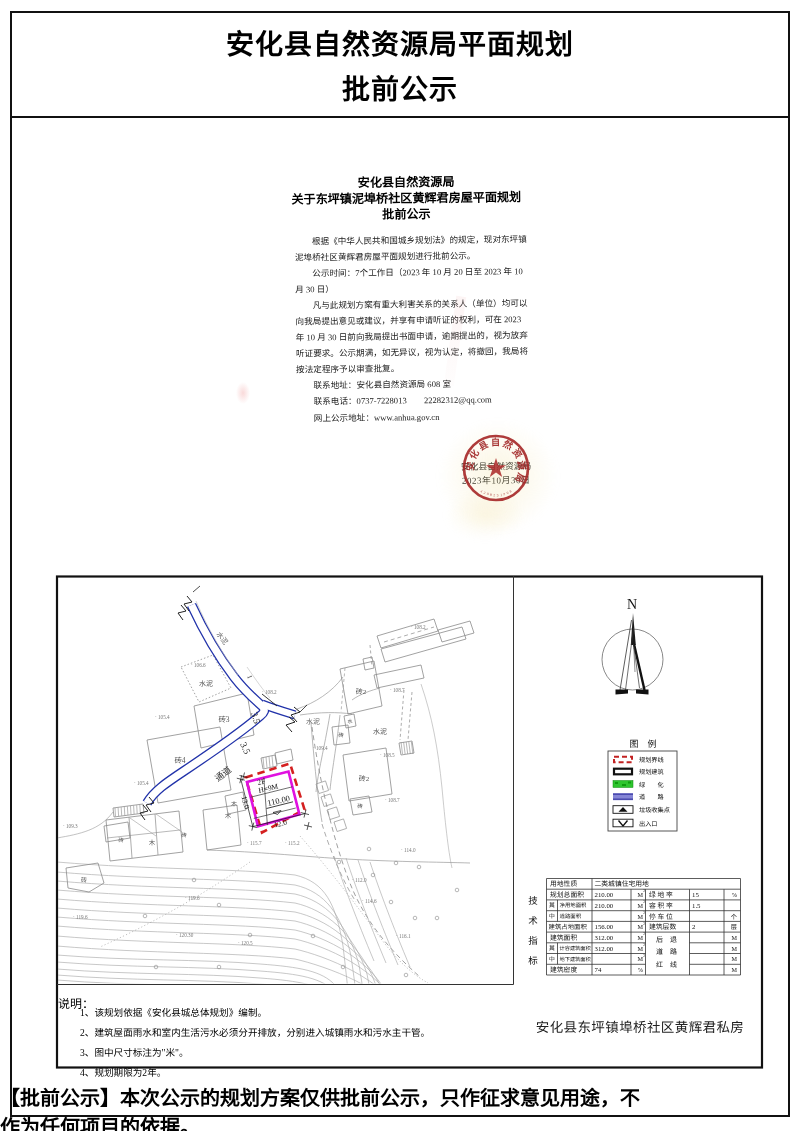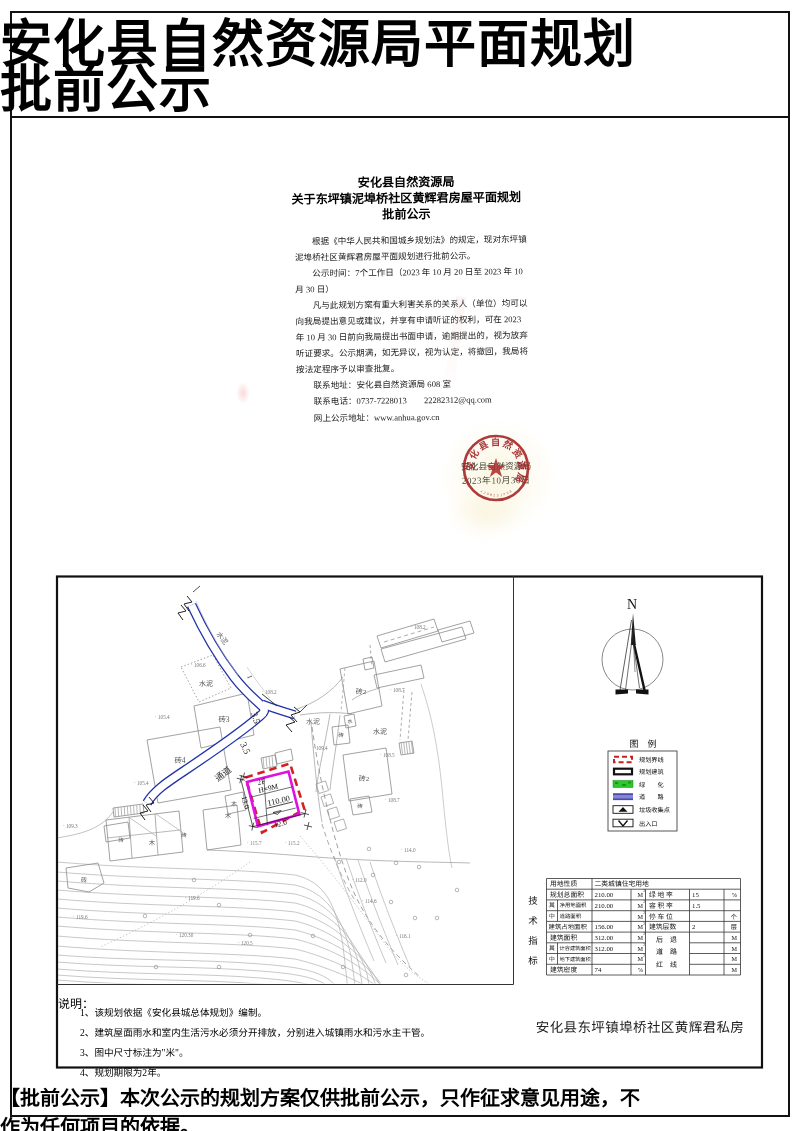--- a/index.html
+++ b/index.html
@@ -5,21 +5,21 @@
 body{font-family:"Liberation Serif",serif;color:#000;position:relative}
 .abs{position:absolute}
 .sans{font-family:"Liberation Sans",sans-serif}
 </style></head>
 <body>
 
 <div class="abs" style="left:10px;top:11px;width:776px;height:1102px;border:2px solid #111"></div>
 
 <div class="abs" style="left:10px;top:116px;width:780px;height:2px;background:#111"></div>
 
-<div class="abs sans" style="left:0;top:22px;width:800px;text-align:left;font-size:52px;font-weight:bold;line-height:45px;letter-spacing:1px">安化县自然资源局平面规划<br>批前公示</div>
+<div class="abs sans" style="left:0;top:22px;width:800px;text-align:center;font-size:28px;font-weight:bold;line-height:45px;letter-spacing:1px">安化县自然资源局平面规划<br>批前公示</div>
 
 <div class="abs" style="left:230px;top:160px;width:420px;height:400px;transform:rotate(-0.6deg);transform-origin:50% 50%">
 
   <div class="abs" style="left:58px;top:12px;width:240px;text-align:center;font-size:12.1px;font-weight:bold;white-space:nowrap">安化县自然资源局</div>
 
   <div class="abs" style="left:-22px;top:28px;width:400px;text-align:center;font-size:12.1px;font-weight:bold;white-space:nowrap">关于东坪镇泥埠桥社区黄辉君房屋平面规划</div>
 
   <div class="abs" style="left:58px;top:44px;width:240px;text-align:center;font-size:12.1px;font-weight:bold;white-space:nowrap">批前公示</div>
 
   <div class="abs" style="left:66px;top:71.5px;width:310px;font-size:8.6px;line-height:16.1px;white-space:nowrap;color:#1a1a1a">　　根据《中华人民共和国城乡规划法》的规定，现对东坪镇<br>泥埠桥社区黄辉君房屋平面规划进行批前公示。<br>　　公示时间：7个工作日（2023 年 10 月 20 日至 2023 年 10<br>月 30 日）<br>　　凡与此规划方案有重大利害关系的关系人（单位）均可以<br>向我局提出意见或建议，并享有申请听证的权利，可在 2023<br>年 10 月 30 日前向我局提出书面申请，逾期提出的，视为放弃<br>听证要求。公示期满，如无异议，视为认定，将撤回，我局将<br>按法定程序予以审查批复。<br>　　联系地址：安化县自然资源局 608 室<br>　　联系电话：0737-7228013　　22282312@qq.com<br>　　网上公示地址：www.anhua.gov.cn</div>

